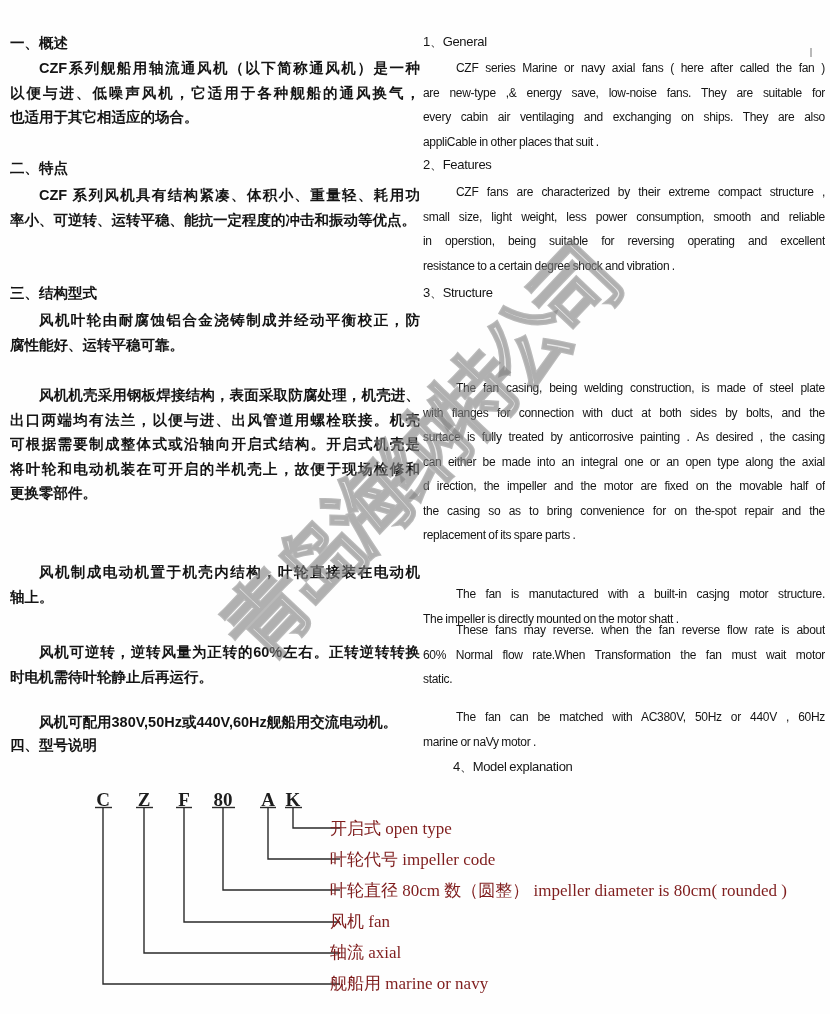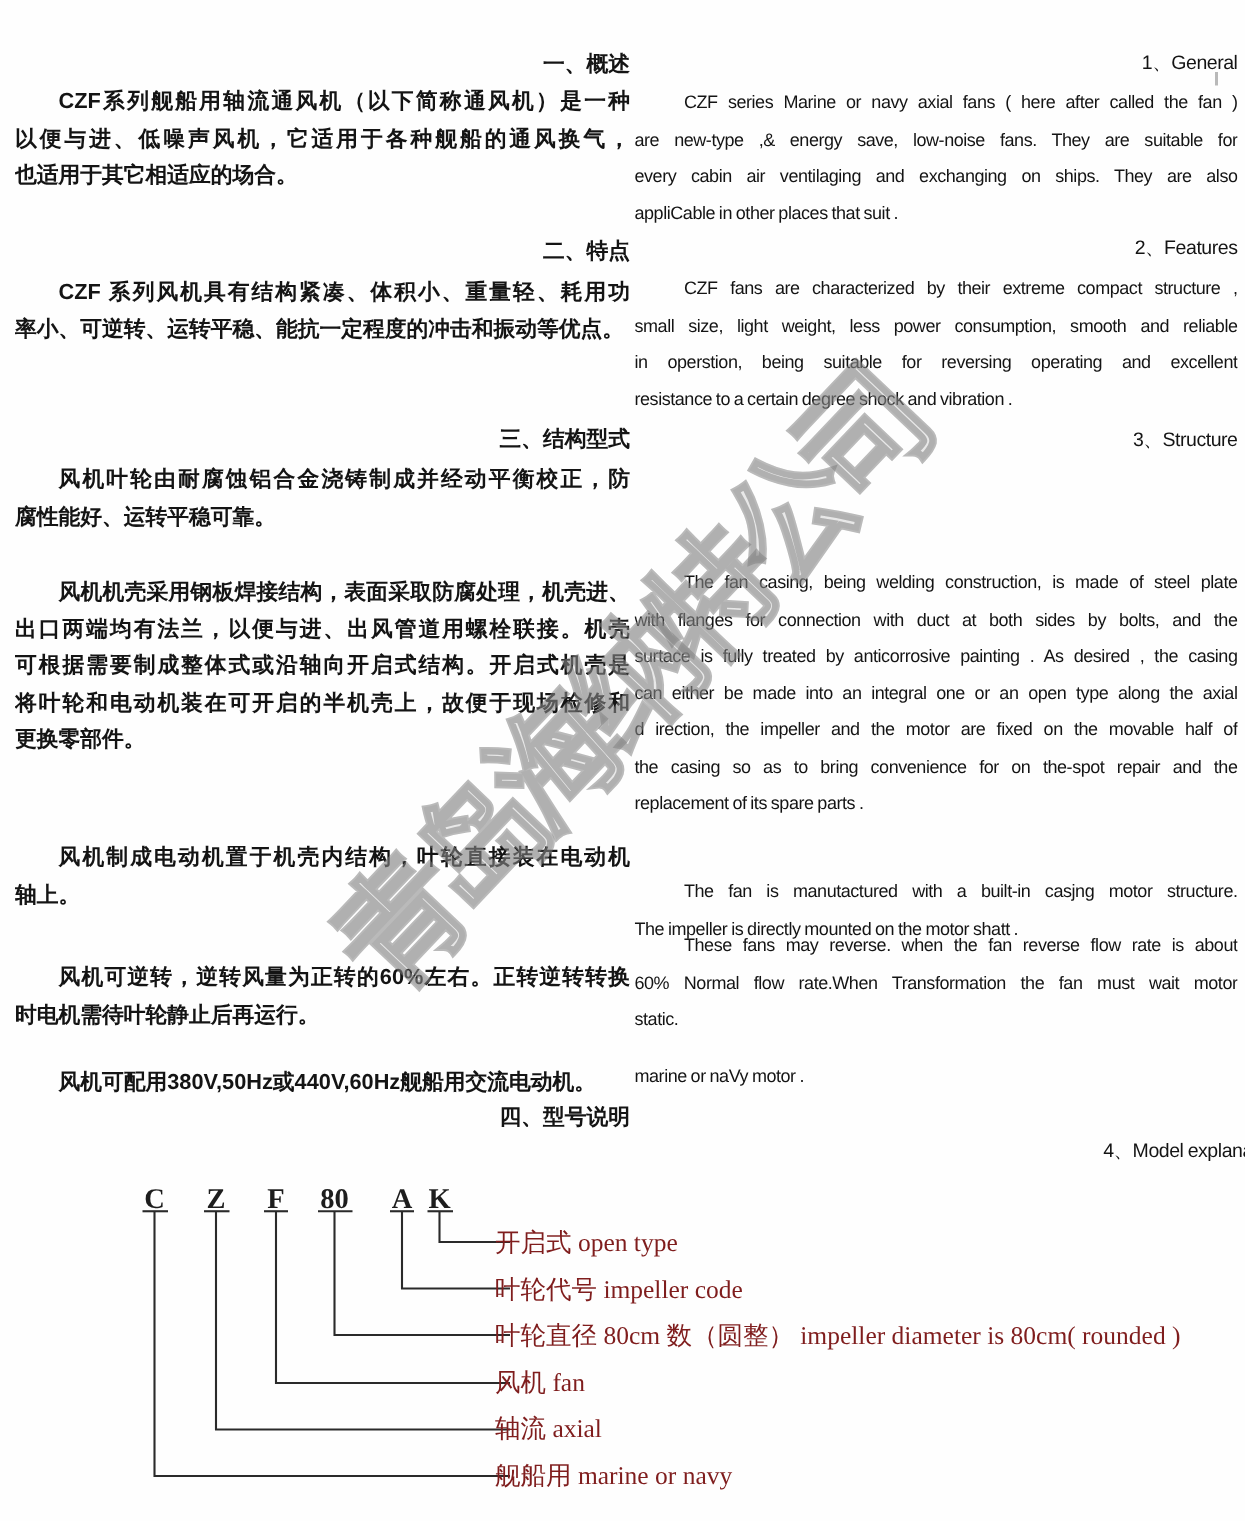--- a/index.html
+++ b/index.html
@@ -6,21 +6,21 @@
   body{width:830px;height:1014px;background:#ffffff;overflow:hidden;position:relative;
        font-family:"Liberation Sans",sans-serif;color:#141414;}
   .page{position:absolute;left:0;top:0;width:830px;height:1014px;background:#fefefe;}
 
   
   .zh{position:absolute;left:10px;width:410px;
       font-family:"Liberation Sans",sans-serif;font-weight:700;font-size:14.5px;line-height:24.5px;}
   .en{position:absolute;left:423px;width:402px;
       font-family:"Liberation Sans",sans-serif;font-weight:400;font-size:12px;line-height:24.5px;
       letter-spacing:-0.3px;word-spacing:-0.5px;}
-  .h{white-space:nowrap;text-align:right;}
+  .h{white-space:nowrap;}
   .en.h{font-size:13px;}
   .p .ln{display:block;height:24.5px;overflow:hidden;text-align:justify;text-align-last:justify;}
   .p .ln.last{text-align-last:left;}
   .zh .ln.ind{text-indent:29px;}
   .en .ln.ind{text-indent:33px;}
 
   
   .wm{position:absolute;left:420px;top:453px;z-index:6;pointer-events:none;
       transform:translate(-50%,-50%) rotate(-46.5deg);
       font-family:"Liberation Sans",sans-serif;font-weight:700;font-size:84px;line-height:1;
@@ -113,20 +113,21 @@
   <div class="en p" style="top:582px">
     <div class="ln ind">The fan is manutactured with a built-in casjng motor structure.</div>
     <div class="ln last">The impeller is directly mounted on the motor shatt .</div>
   </div>
   <div class="en p" style="top:618px">
     <div class="ln ind">These fans may reverse. when the fan reverse flow rate is about</div>
     <div class="ln">60% Normal flow rate.When Transformation the fan must wait motor</div>
     <div class="ln last">static.</div>
   </div>
   <div class="en p" style="top:705px">
+    <div class="ln ind">The fan can be matched with AC380V, 50Hz or 440V , 60Hz</div>
     <div class="ln last">marine or naVy motor .</div>
   </div>
 
   <div class="en h" style="top:755px;left:453px">4、Model explanation</div>
 
   <div class="diagram">
     <svg class="dlines" viewBox="0 0 830 234">
       <g stroke="#2a2a2a" stroke-width="1.4" fill="none">
         <line x1="95" y1="27.5" x2="112" y2="27.5"></line>
         <line x1="136" y1="27.5" x2="153" y2="27.5"></line>

